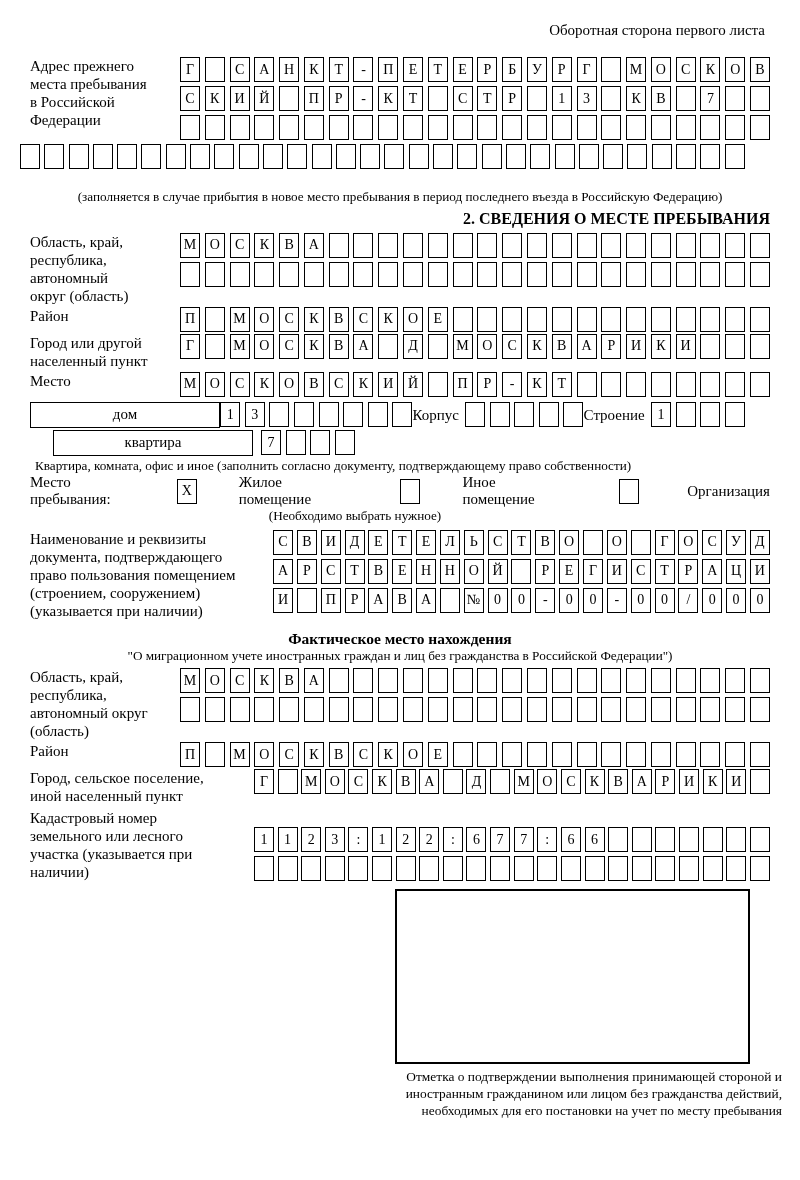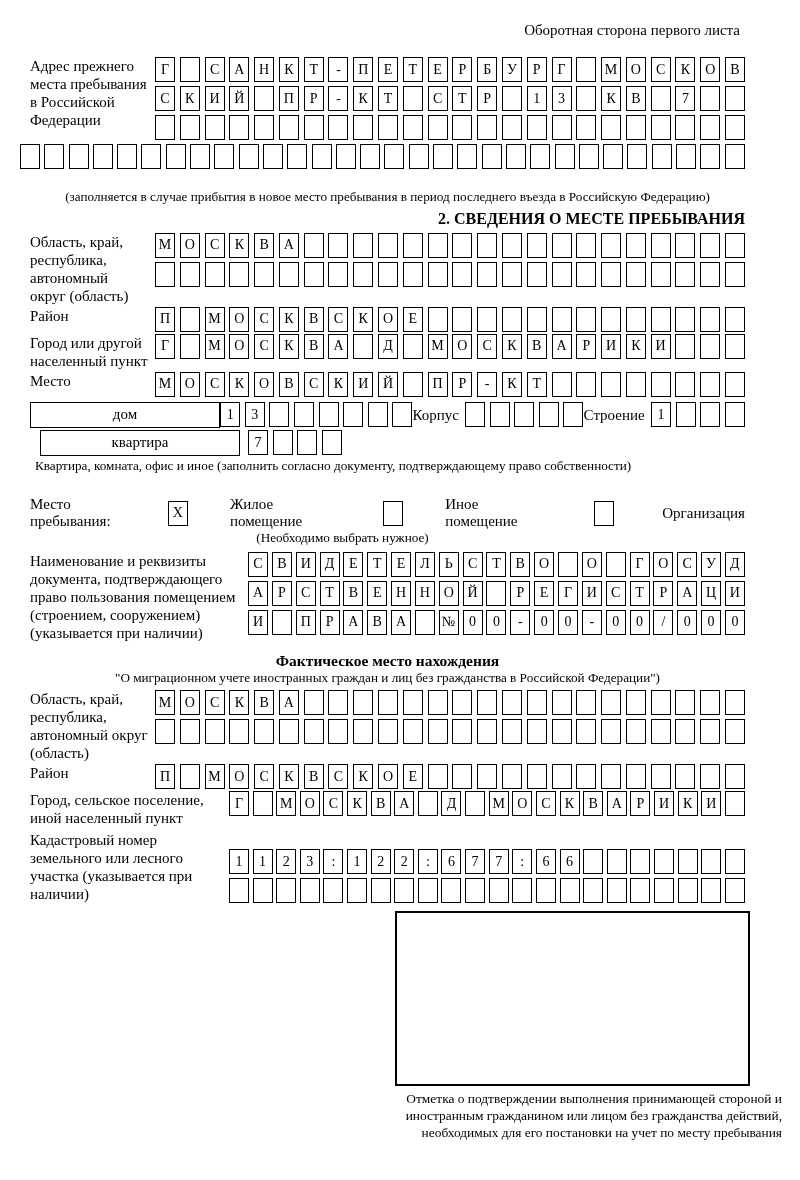--- a/index.html
+++ b/index.html
@@ -1,20 +1,20 @@
 <!DOCTYPE html>
 <html><head>
 <meta charset="utf-8">
 <style>
   *{box-sizing:border-box;}
   html,body{margin:0;padding:0;background:#fff;}
   .page{
     width:800px;height:1180px;position:relative;color:#000;
     font-family:"Liberation Serif","DejaVu Serif",serif;
-    padding:22px 55px 0 30px;overflow:hidden;
+    padding:22px 30px 0 30px;overflow:hidden;
   }
   .page-title{font-size:15px;text-align:right;padding-right:5px;}
   .lbl{font-size:15px;line-height:18px;padding-right:6px;}
   .caption{font-size:13.2px;line-height:16.5px;}
   .caption.center{text-align:center;}
   .sec-title{font-size:16px;font-weight:bold;text-align:right;margin-top:4px;}
   .sub-title{font-size:15.5px;font-weight:bold;text-align:center;}
   .cbox{
     display:inline-flex;flex:none;width:20px;height:25px;
     border:1.6px solid #000;align-items:center;justify-content:center;
@@ -28,21 +28,21 @@
   .w8{width:192px;}
   .w5{width:118px;}
   .w4{width:94px;}
   .w1{width:22px;}
   .rows{display:flex;flex-direction:column;gap:4px;}
   .field{display:flex;justify-content:space-between;margin-top:3px;}
   .field .lbl{flex:1;}
   .inline-row{display:flex;align-items:center;font-size:15px;margin-top:4px;}
   .wide-box{border:1.6px solid #000;height:26px;display:flex;align-items:center;justify-content:center;font-size:15px;flex:none;}
   .dom-row{display:flex;justify-content:space-between;align-items:center;font-size:15px;margin-top:5px;width:715px;}
-  .kv-row{display:flex;align-items:center;margin-top:2px;margin-left:10px;gap:8px;}
+  .kv-row{display:flex;align-items:center;margin-top:2px;margin-left:23px;gap:8px;}
   .stamp-box{border:2px solid #000;width:355px;height:175px;margin-left:365px;margin-top:8px;}
   .stamp-caption{font-size:13.4px;line-height:17px;text-align:right;width:420px;margin-left:332px;margin-top:4px;}
 </style>
 </head>
 <body>
 
 <div class="page">
 
   <div class="page-title">Оборотная сторона первого листа</div>
 
@@ -346,21 +346,21 @@
     <div class="wide-box" style="width:200px;">квартира</div>
     <div class="box-row w4">
         <span class="cbox">7</span>
         <span class="cbox"></span>
         <span class="cbox"></span>
         <span class="cbox"></span>
       </div>
   </div>
   <div class="caption" style="margin-top:2px;margin-left:5px;">Квартира, комната, офис и иное (заполнить согласно документу, подтверждающему право собственности)</div>
 
-  <div class="inline-row" style="margin-top:22px;gap:28px;">
+  <div class="inline-row" style="margin-top:0;gap:28px;">
     <span>Место пребывания:</span>
     <div class="box-row w1" style="margin-left:8px;">
         <span class="cbox">X</span>
       </div>
     <span style="margin-left:12px;">Жилое помещение</span>
     <div class="box-row w1" style="margin-left:28px;">
         <span class="cbox"></span>
       </div>
     <span style="margin-left:12px;">Иное помещение</span>
     <div class="box-row w1" style="margin-left:32px;">

